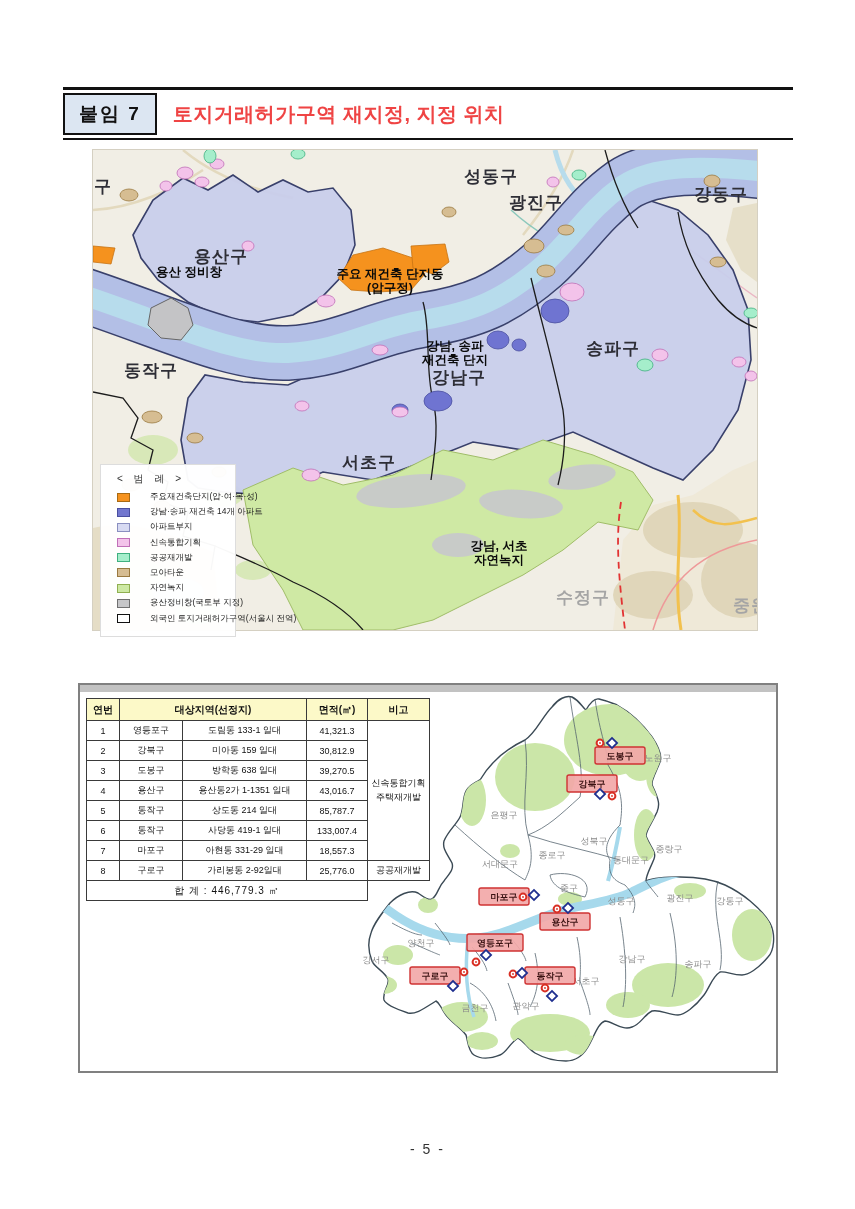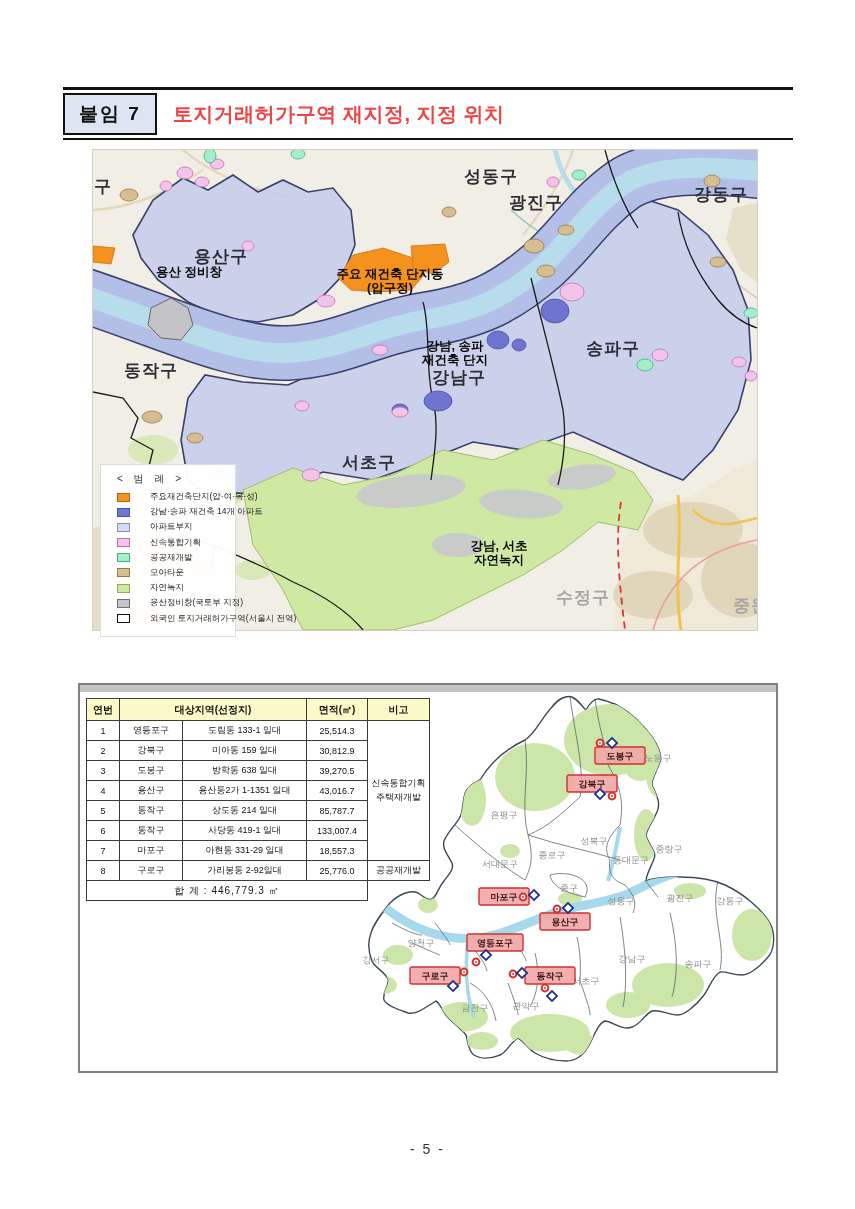--- a/index.html
+++ b/index.html
@@ -389,21 +389,21 @@
             <th colspan="2">대상지역(선정지)</th>
             <th>면적(㎡)</th>
             <th>비고</th>
           </tr>
         </thead>
       <tbody id="t-body">
           <tr>
             <td>1</td>
             <td>영등포구</td>
             <td>도림동 133-1 일대</td>
-            <td class="num">25,514.3</td>
+            <td class="num">41,321.3</td>
             <td rowspan="7" class="remark">신속통합기획<br>주택재개발</td>
           </tr>
           <tr>
             <td>2</td>
             <td>강북구</td>
             <td>미아동 159 일대</td>
             <td class="num">30,812.9</td>
           </tr>
           <tr>
             <td>3</td>

